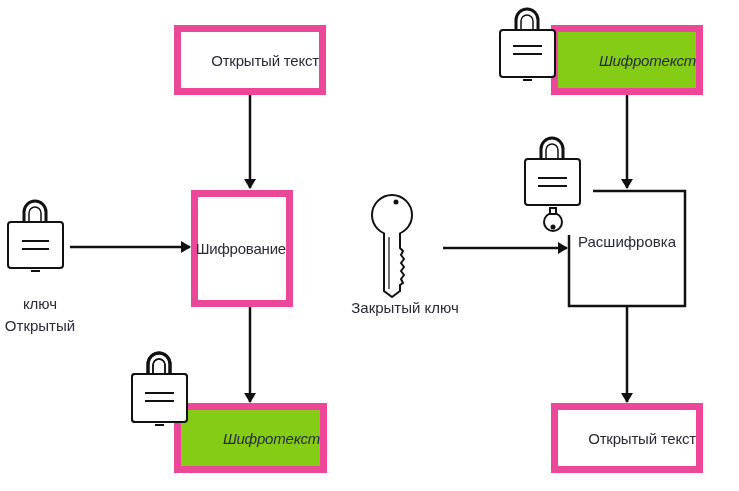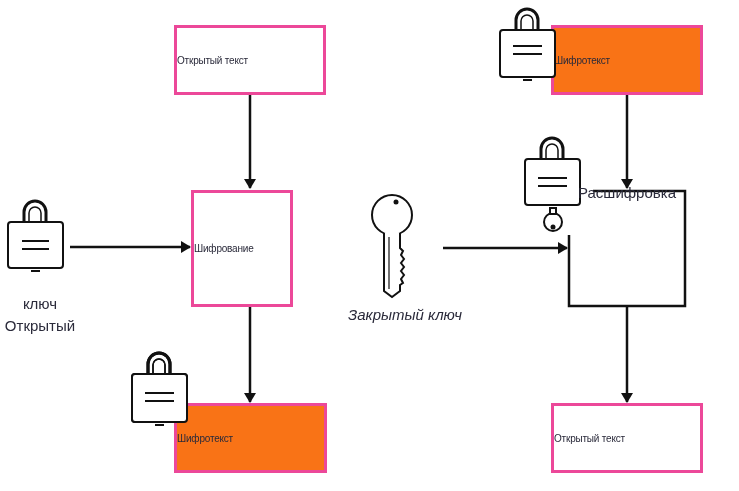--- a/index.html
+++ b/index.html
@@ -1,22 +1,22 @@
 <!DOCTYPE html>
 <html><head>
 <meta charset="utf-8">
 <style>
   html, body { margin: 0; padding: 0; background: #ffffff; }
   body { width: 739px; height: 491px; position: relative; overflow: hidden;
          font-family: "Liberation Sans", "DejaVu Sans", sans-serif; }
   svg { position: absolute; left: 0; top: 0; }
-  .box { position: absolute; box-sizing: border-box; border: 3px solid #ec4899;
-         display: flex; align-items: center; justify-content: flex-start;
-         font-size: 10px; color: #2a2a3a; letter-spacing: -0.2px; }
-  .gray { background: #f97316; }
+  .box { position: absolute; box-sizing: border-box; border: 7px solid #ec4899;
+         display: flex; align-items: center; justify-content: flex-end;
+         font-size: 15px; color: #2a2a3a; letter-spacing: -0.2px; }
+  .gray { background: #84cc16; font-style: italic; }
   .label { position: absolute; font-size: 15px; color: #2a2a3a; text-align: center;
            line-height: 22px; }
 </style>
 </head>
 <body>
 
 <svg width="739" height="491" viewBox="0 0 739 491">
   <defs>
     <marker id="arr" markerWidth="10" markerHeight="12" refX="9" refY="6" orient="auto" markerUnits="userSpaceOnUse">
       <path d="M0,0 L10,6 L0,12 Z" fill="#111"></path>
@@ -81,21 +81,21 @@
 </div>
 
 <div class="box gray" style="left:174px; top:403px; width:153px; height:70px;">
   <span>Шифротекст</span>
 </div>
 
 <div class="box gray" style="left:551px; top:25px; width:152px; height:70px;">
   <span>Шифротекст</span>
 </div>
 
-<div style="position:absolute; left:569px; top:191px; width:116px; height:115px; display:flex; justify-content:center; font-size:15px; color:#2a2a3a;">
+<div style="position:absolute; left:569px; top:191px; width:116px; height:115px; display:flex; align-items:center; justify-content:center; font-size:15px; color:#2a2a3a;">
   <span style="position:relative; top:-7px;">Расшифровка</span>
 </div>
 
 <div class="box" style="left:551px; top:403px; width:152px; height:70px;">
   <span>Открытый текст</span>
 </div>
 
 <svg width="70" height="90" style="left:495px; top:0px;">
   <g transform="translate(5,3)" fill="#fff" stroke="#111" stroke-width="2">
     <path d="M16,27 V17 A11,11 0 0 1 38,17 V27" fill="none" stroke-width="3"></path>
@@ -116,15 +116,15 @@
     <line x1="13" y1="54" x2="42" y2="54"></line>
     <line x1="23" y1="78" x2="32" y2="78" stroke-width="2"></line>
   </g>
 </svg>
 
 <div class="label" style="left:0px; top:293px; width:80px;">
   <div>ключ</div>
   <div>Открытый</div>
 </div>
 
-<div class="label" style="left:340px; top:304px; width:130px;font-style:italic;">
+<div class="label" style="left:340px; top:297px; width:130px;">
   <span>Закрытый ключ</span>
 </div>
 
 </body></html>

